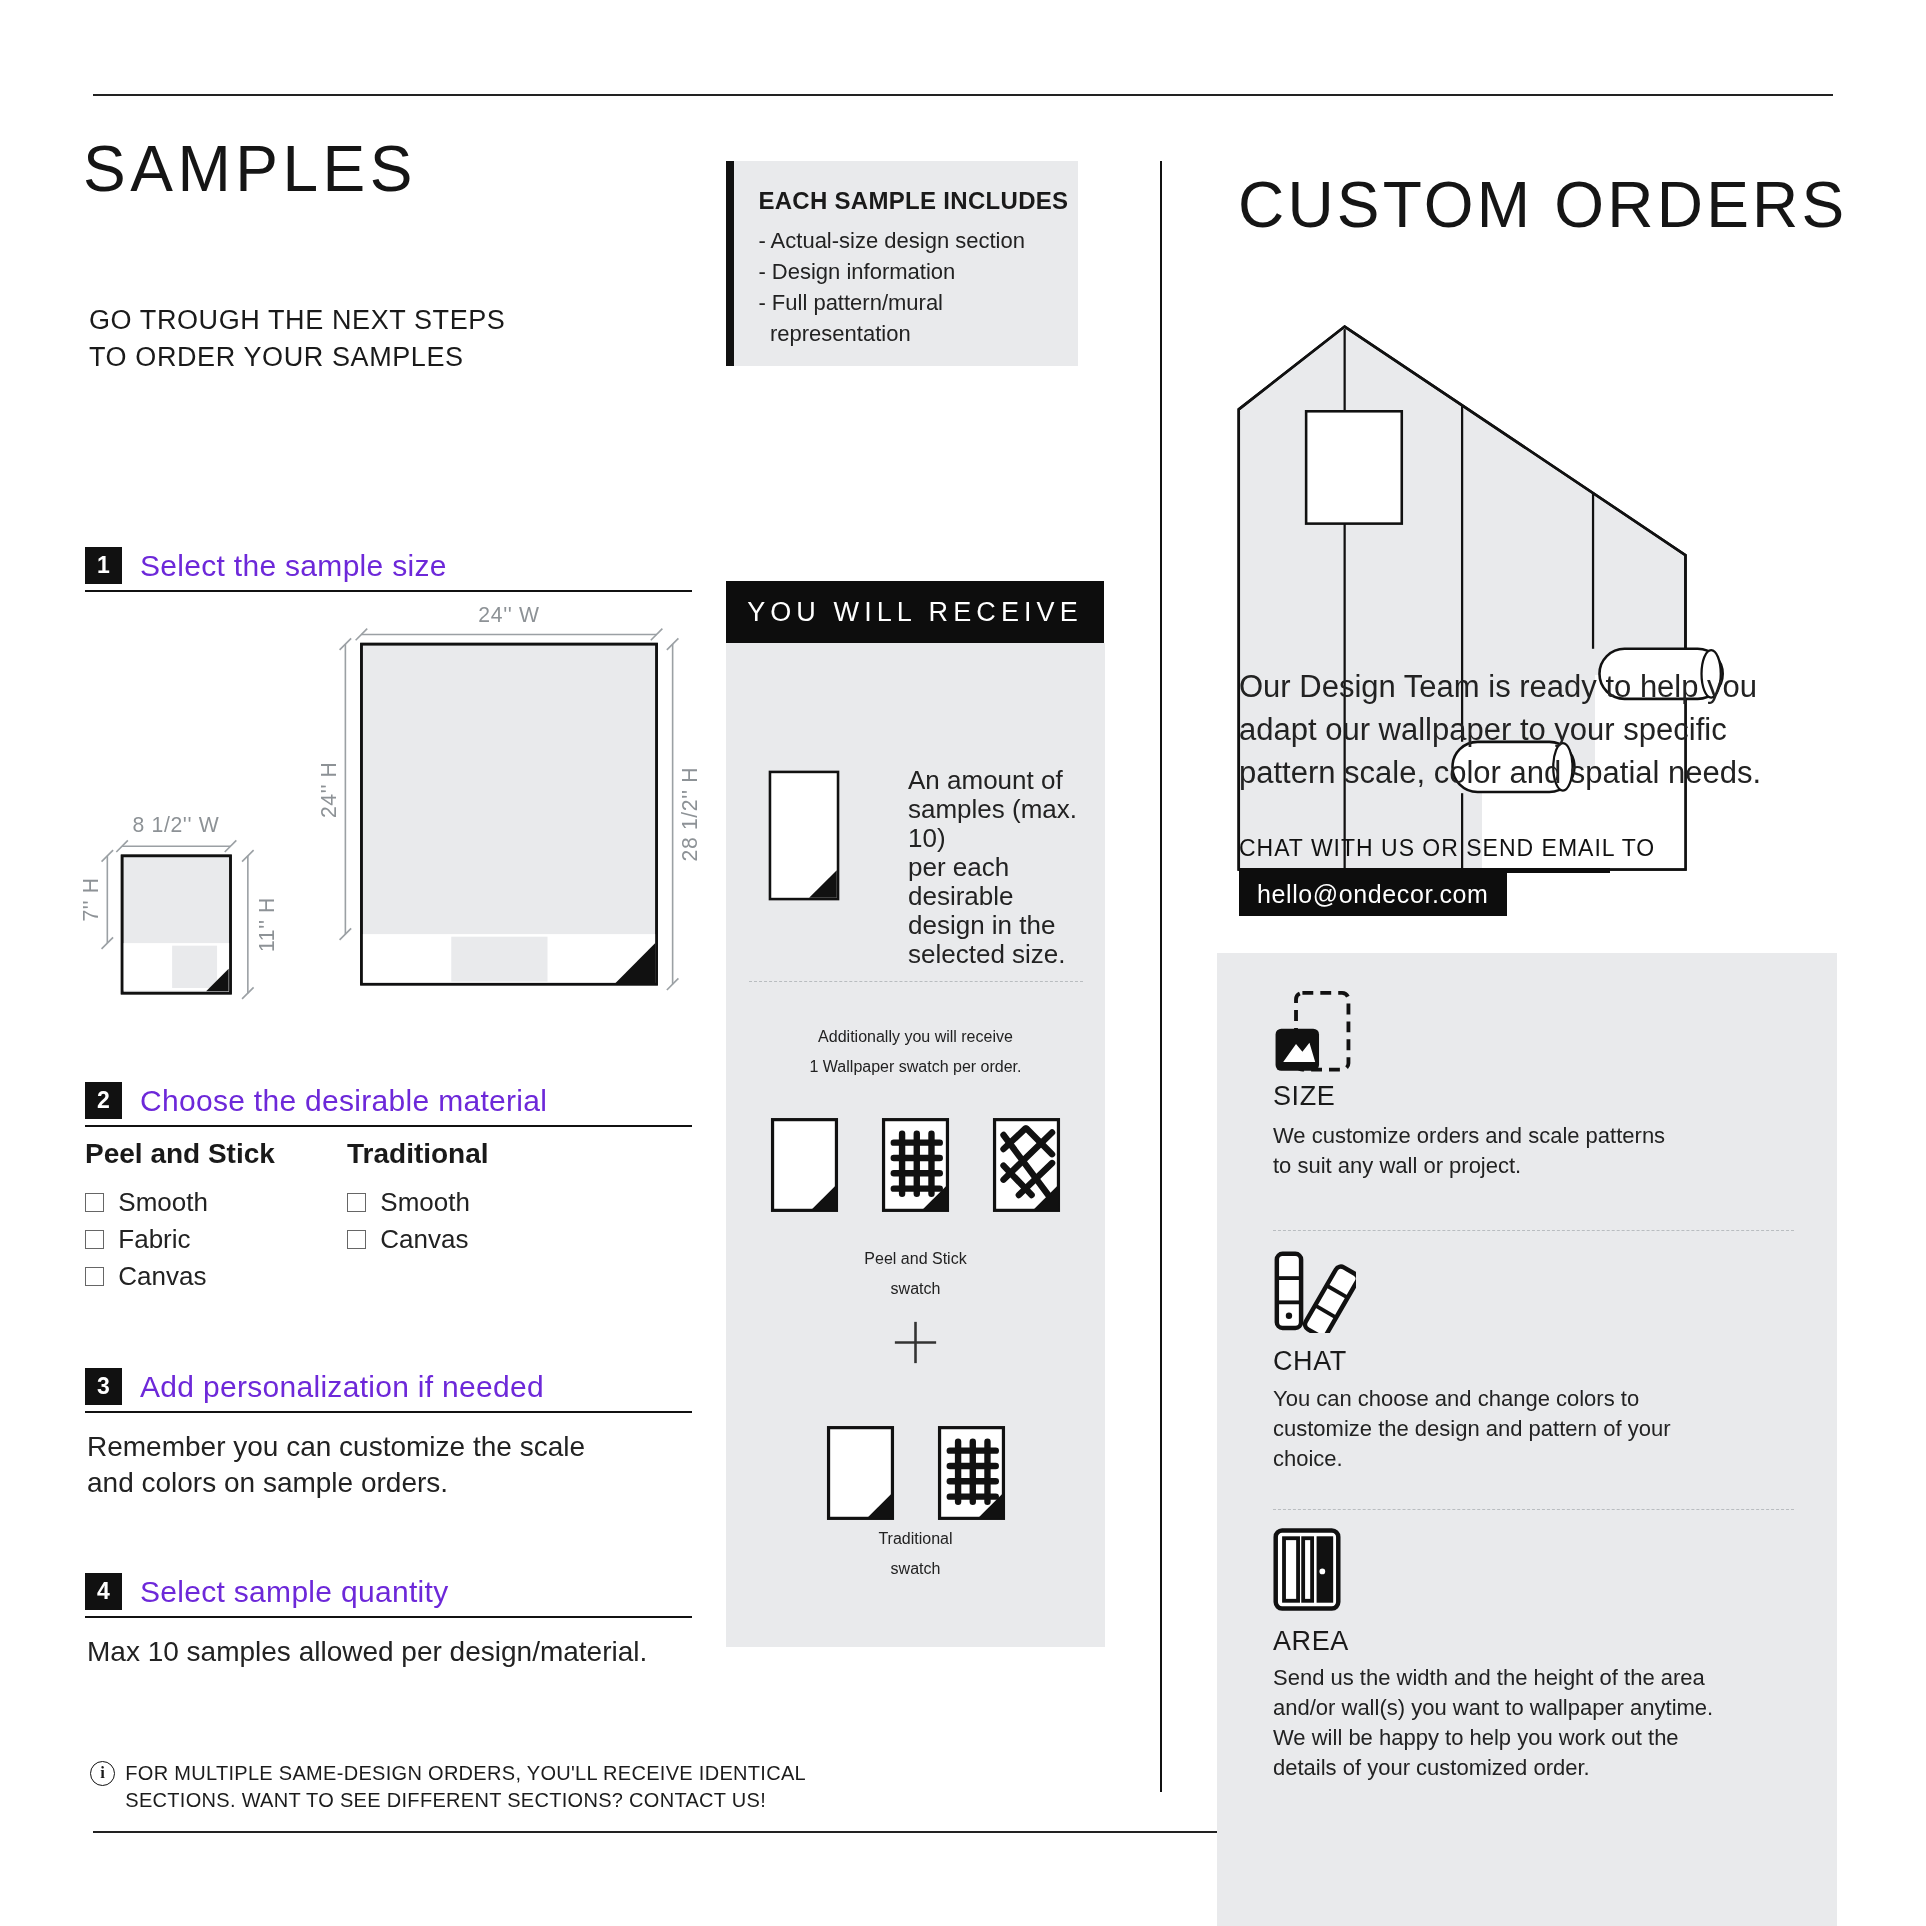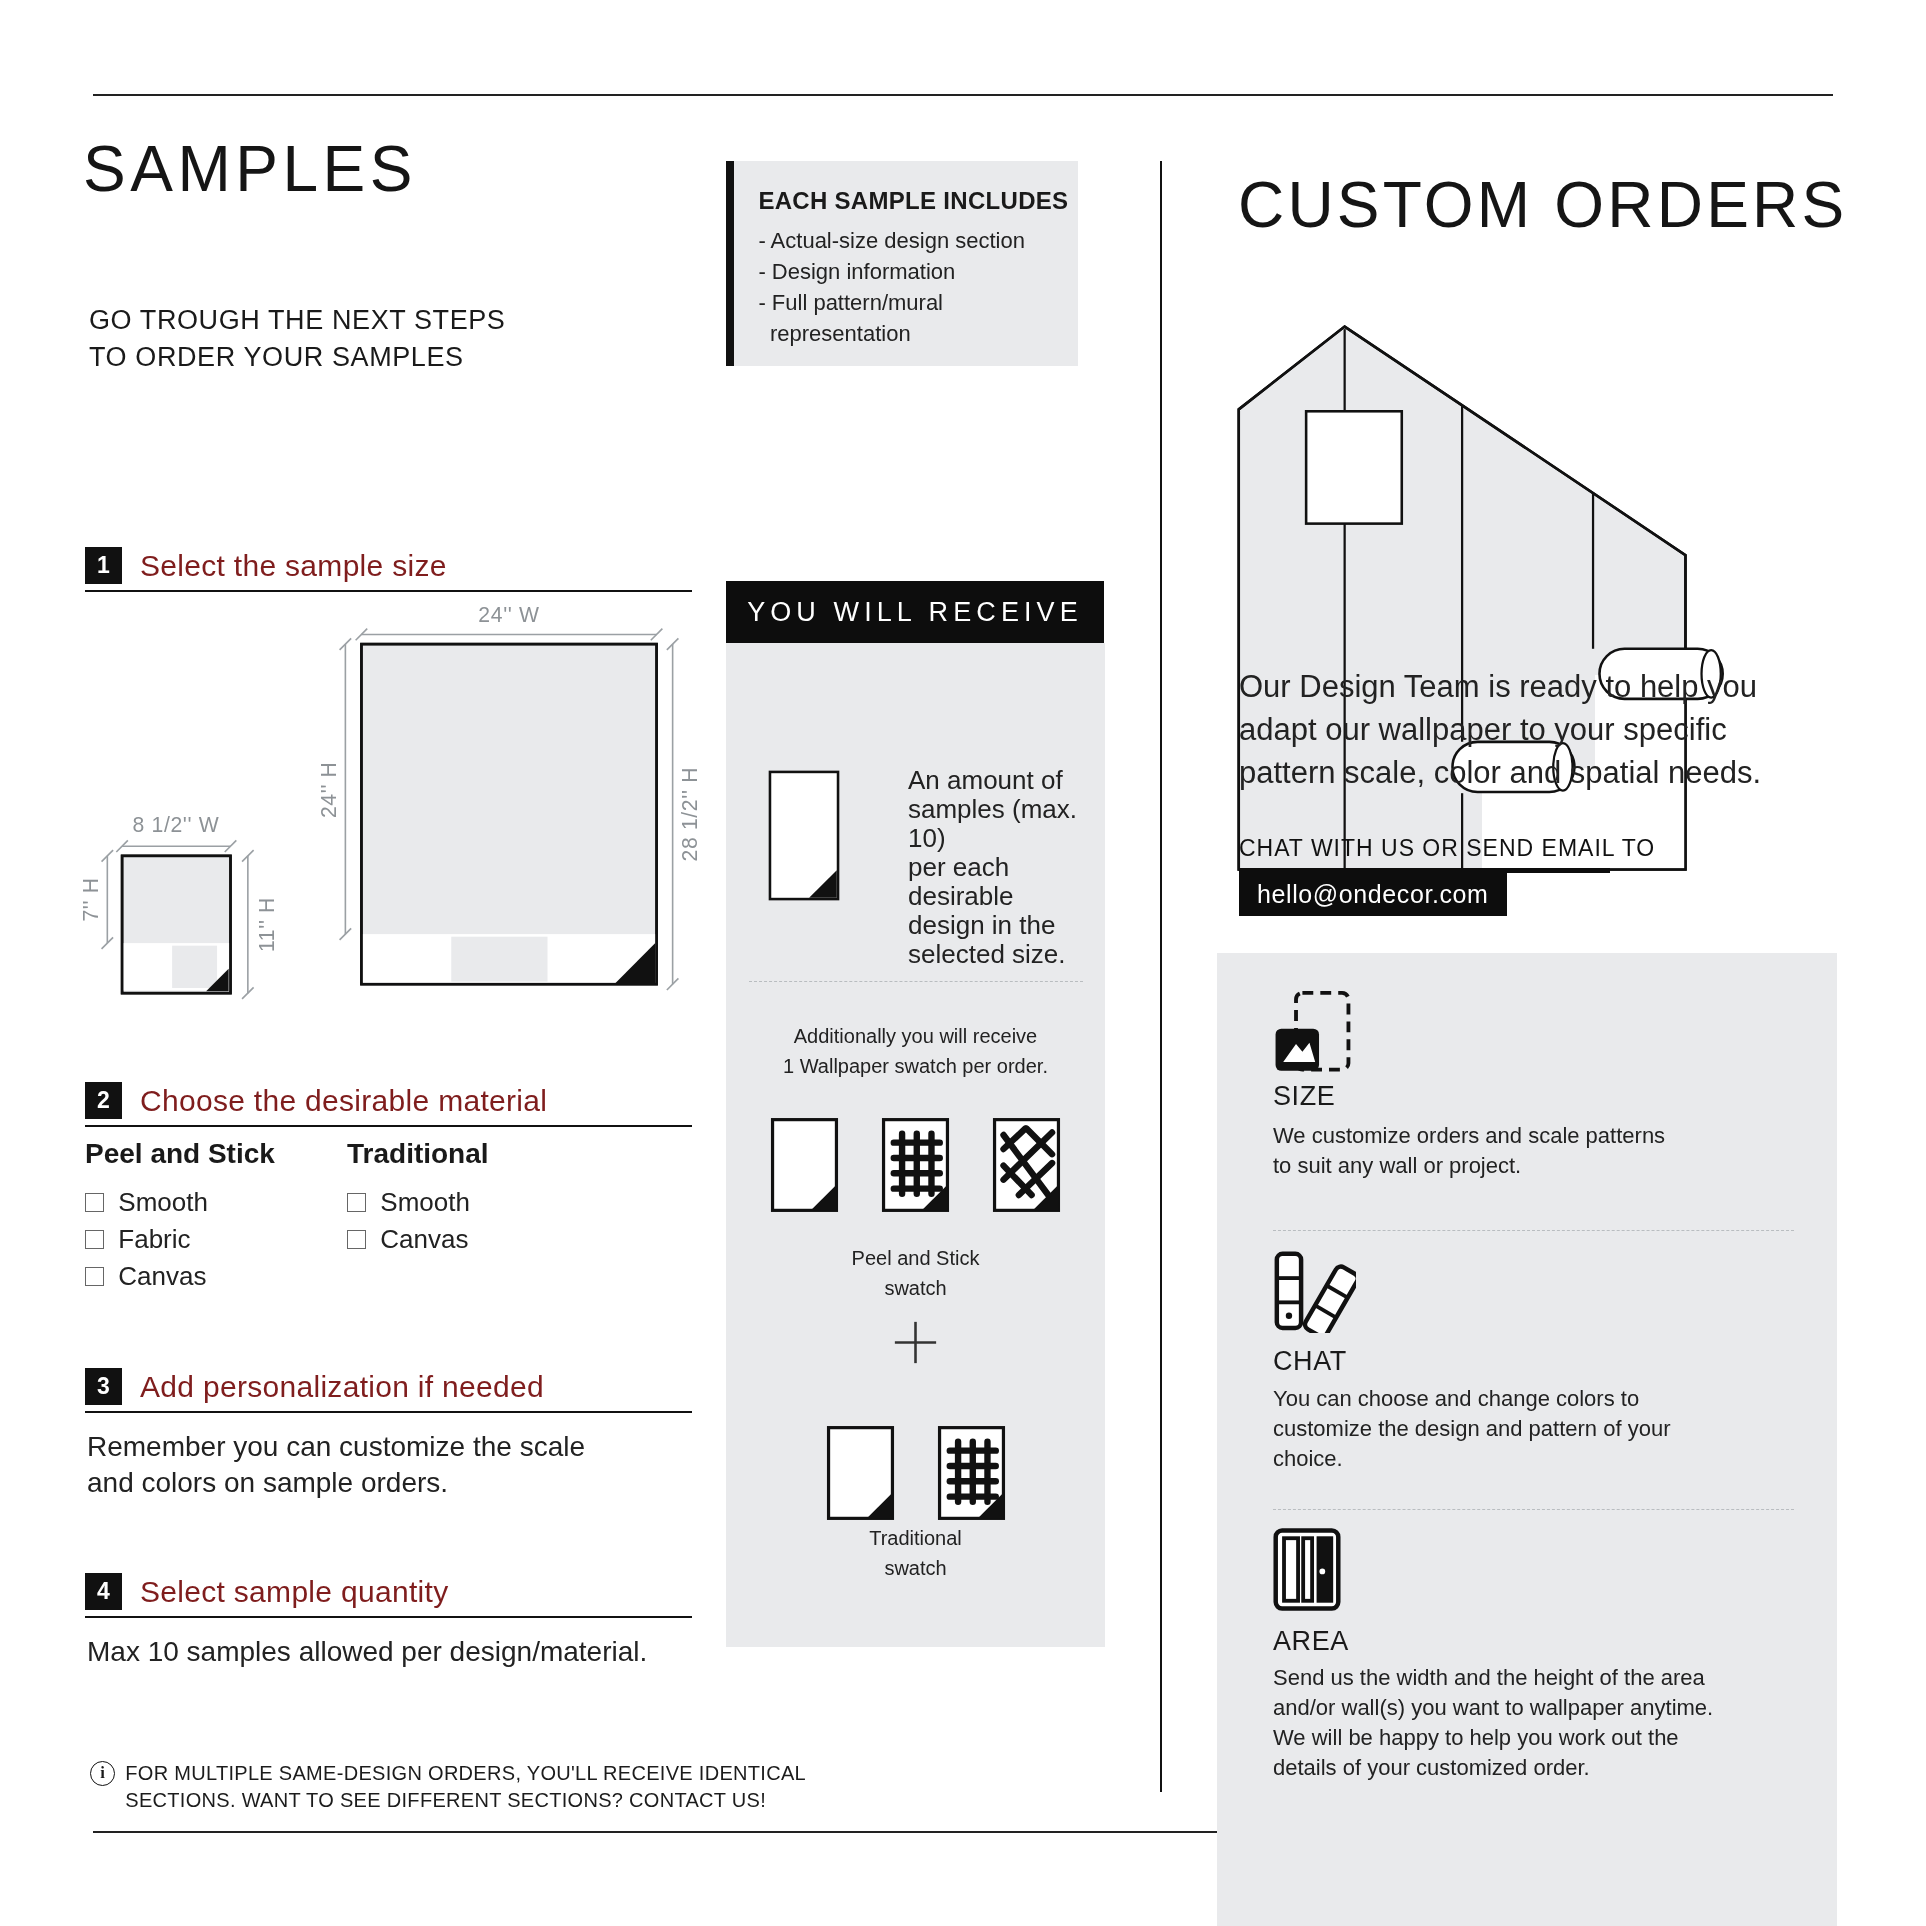--- a/index.html
+++ b/index.html
@@ -10,21 +10,21 @@
   .vdivider{position:absolute;left:1160px;top:161px;width:1.9px;height:1631px;background:#111;}
 
   
   .samples-title{position:absolute;left:83px;top:132px;margin:0;font-size:64px;font-weight:400;
                  letter-spacing:4.5px;color:#151515;}
   .intro{position:absolute;left:89px;top:302px;font-size:27px;line-height:37px;font-weight:300;letter-spacing:0.6px;}
   .step{position:absolute;left:85px;width:607px;display:flex;align-items:center;
         border-bottom:2.6px solid #111;padding-bottom:6.4px;}
   .badge{display:inline-block;width:37px;height:37px;background:#111;color:#fff;text-align:center;
          line-height:37px;font-size:23px;font-weight:700;flex:0 0 37px;}
-  .step-title{margin-left:18px;font-size:30px;font-weight:300;letter-spacing:0.3px;color:#7f1d1d;}
+  .step-title{margin-left:18px;font-size:30px;font-weight:300;letter-spacing:0.3px;color:#6d28d9;}
   .materials{position:absolute;left:85px;top:1138px;display:flex;}
   .mat-col1{width:262px;}
   .mat-title{font-size:28px;font-weight:700;margin-bottom:14px;}
   .mat-item{font-size:26px;font-weight:300;line-height:37px;color:#222;display:flex;align-items:center;}
   .cb{display:inline-block;width:17.3px;height:17.3px;border:1.9px solid #666;margin-right:14px;flex:0 0 17.3px;}
   .note{position:absolute;left:87px;font-size:28px;font-weight:300;line-height:36px;color:#222;}
   .footnote{position:absolute;left:90px;top:1760px;display:flex;}
   .info-badge{width:23px;height:23px;border:1.9px solid #111;border-radius:50%;text-align:center;
               line-height:22px;font-size:16.7px;font-family:"Liberation Serif",serif;font-weight:700;
               flex:0 0 23px;margin-top:1.3px;}
@@ -35,21 +35,21 @@
                 border-left:8.3px solid #111;box-sizing:border-box;}
   .includes-title{margin:26px 0 10.3px 24.4px;font-size:24px;font-weight:700;letter-spacing:0.3px;}
   .includes-item{margin-left:24.4px;font-size:22px;font-weight:300;line-height:31px;color:#222;}
   .includes-item.indent{padding-left:11.6px;}
   .receive-bar{position:absolute;left:726px;top:581px;width:378px;height:62px;background:#0d0d0d;
                color:#fff;font-size:27px;letter-spacing:5.1px;display:flex;align-items:center;justify-content:center;}
   .receive-panel{position:absolute;left:726px;top:643px;width:379px;height:1004px;background:#e9eaec;}
   .page-icon-big{position:absolute;left:42px;top:127px;}
   .amount-text{position:absolute;left:182px;top:123px;font-size:26px;font-weight:300;line-height:29px;color:#222;}
   .dash-divider-m{position:absolute;left:23px;top:338px;width:334px;border-top:1.9px dashed #b9bdc0;}
-  .center-text{position:absolute;left:0;width:100%;text-align:center;font-size:20px;font-weight:300;
+  .center-text{position:absolute;left:0;width:100%;text-align:center;font-size:16px;font-weight:300;
                line-height:29.5px;color:#222;}
   .swatch-row{position:absolute;left:0;width:100%;display:flex;justify-content:center;gap:42px;}
   .plus-wrap{position:absolute;left:0;width:100%;display:flex;justify-content:center;}
 
   
   .custom-title{position:absolute;left:1238px;top:168px;margin:0;font-size:64px;font-weight:400;
                 letter-spacing:3.2px;color:#151515;white-space:nowrap;}
   .lead{position:absolute;left:1239px;top:665px;font-size:31px;font-weight:300;line-height:43px;color:#222;}
   .chat-label{position:absolute;left:1239px;top:835px;font-size:23px;letter-spacing:1px;color:#111;}
   .chat-rule{position:absolute;left:1239px;top:868px;width:371px;height:4.5px;background:#0d0d0d;}

